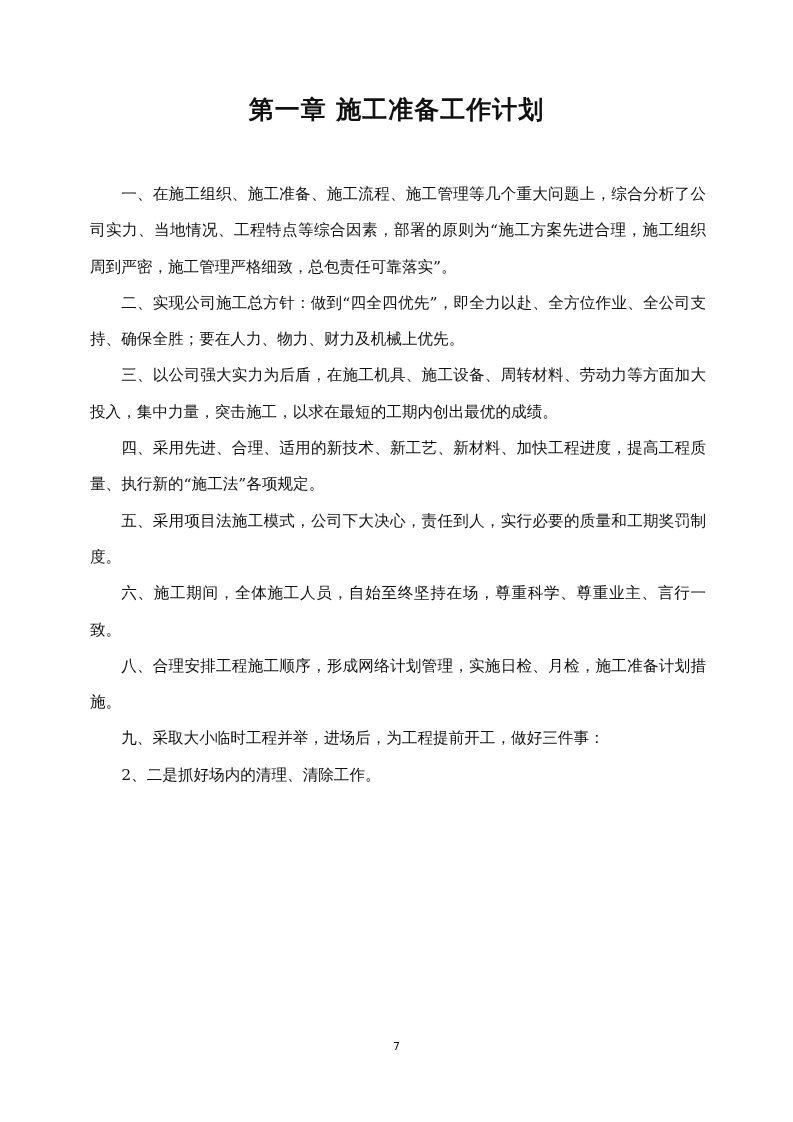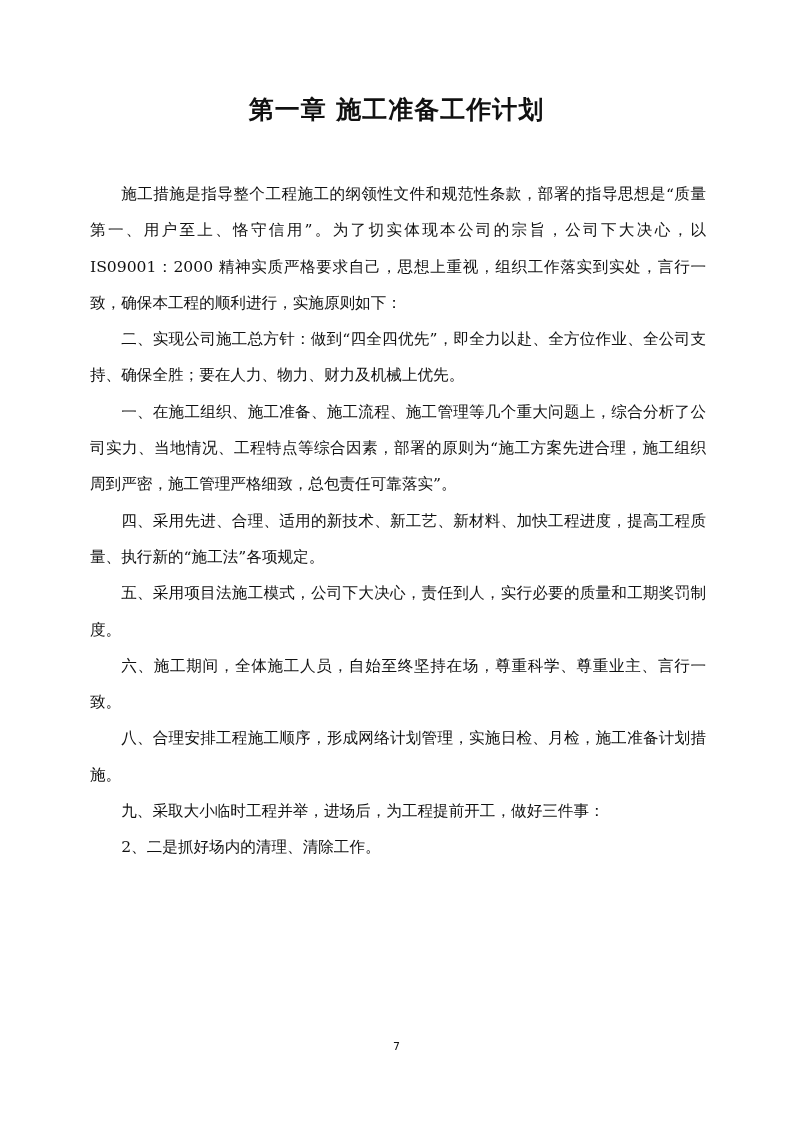--- a/index.html
+++ b/index.html
@@ -18,23 +18,23 @@
     .page-number { position: absolute; top: 1040px; left: 0; width: 793px; text-align: center;
       font-family: "DejaVu Sans", "Liberation Sans", sans-serif; font-size: 11px; }
   </style>
 </head>
 <body>
 
 <div class="page">
   <div class="chapter-title">第一章  施工准备工作计划</div>
 
   <div class="body">
-    <p class="para">施工措施是指导整个工程施工的纲领性文件和规范性条款，部署的指导思想是“质量第一、用户至上、恪守信用”。为了切实体现本公司的宗旨，公司下大决心，以 IS09001：2000 精神实质严格要求自己，思想上重视，组织工作落实到实处，言行一致，确保本工程的顺利进行，实施原则如下：</p>
+    <p class="para">一、在施工组织、施工准备、施工流程、施工管理等几个重大问题上，综合分析了公司实力、当地情况、工程特点等综合因素，部署的原则为“施工方案先进合理，施工组织周到严密，施工管理严格细致，总包责任可靠落实”。</p>
     <p class="para">二、实现公司施工总方针：做到“四全四优先”，即全力以赴、全方位作业、全公司支持、确保全胜；要在人力、物力、财力及机械上优先。</p>
-    <p class="para">一、在施工组织、施工准备、施工流程、施工管理等几个重大问题上，综合分析了公司实力、当地情况、工程特点等综合因素，部署的原则为“施工方案先进合理，施工组织周到严密，施工管理严格细致，总包责任可靠落实”。</p>
+    <p class="para">三、以公司强大实力为后盾，在施工机具、施工设备、周转材料、劳动力等方面加大投入，集中力量，突击施工，以求在最短的工期内创出最优的成绩。</p>
     <p class="para">四、采用先进、合理、适用的新技术、新工艺、新材料、加快工程进度，提高工程质量、执行新的“施工法”各项规定。</p>
     <p class="para">五、采用项目法施工模式，公司下大决心，责任到人，实行必要的质量和工期奖罚制度。</p>
     <p class="para">六、施工期间，全体施工人员，自始至终坚持在场，尊重科学、尊重业主、言行一致。</p>
     <p class="para">八、合理安排工程施工顺序，形成网络计划管理，实施日检、月检，施工准备计划措施。</p>
     <p class="para">九、采取大小临时工程并举，进场后，为工程提前开工，做好三件事：</p>
     <p class="para">2、二是抓好场内的清理、清除工作。</p>
   </div>
 
   <div class="page-number">7</div>
 </div>

